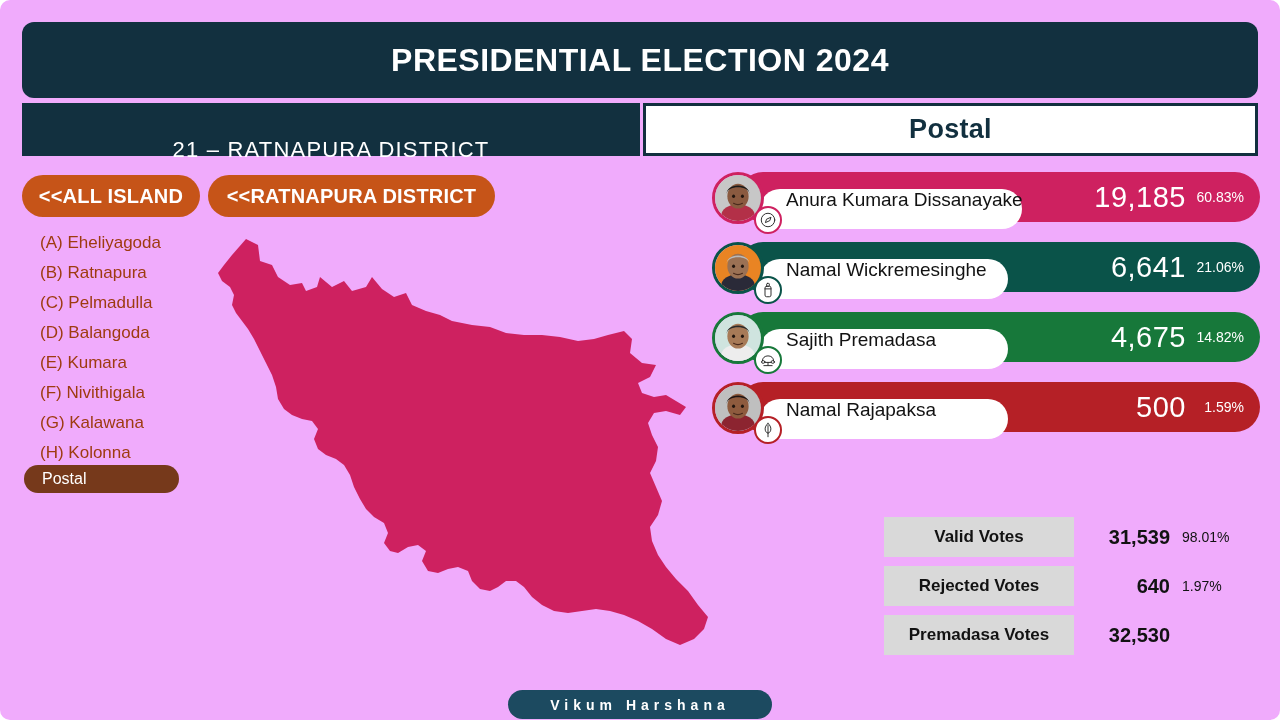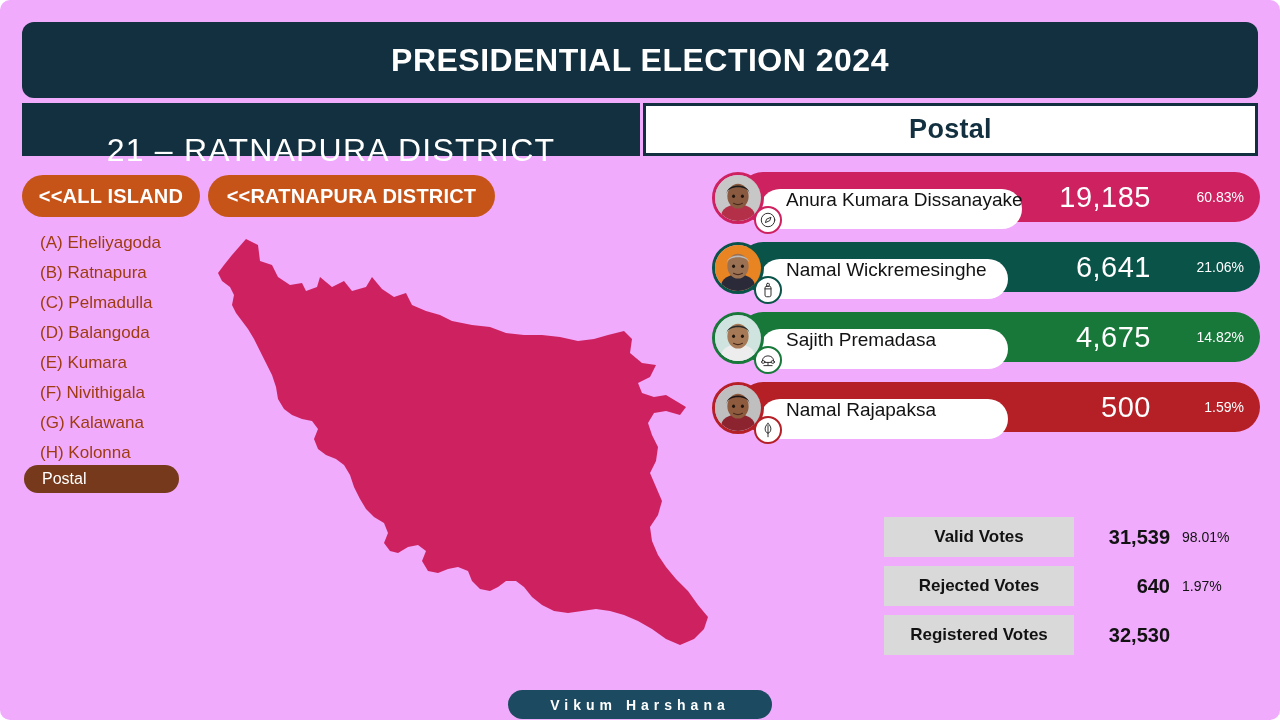--- a/index.html
+++ b/index.html
@@ -49,21 +49,21 @@
     top: 103px;
     width: 618px;
     height: 53px;
     background: #12303F;
     display: flex;
     align-items: center;
     justify-content: center;
   }
   .district-bar .district-text {
     color: #ffffff;
-    font-size: 32px;
+    font-size: 22px;
     font-weight: 300;
     letter-spacing: 1.2px;
     white-space: nowrap;
     margin-top: 41px;
   }
 
   .postal-box {
     position: absolute;
     left: 643px;
     top: 103px;
@@ -225,21 +225,20 @@
     font-size: 29px;
     font-weight: normal;
     letter-spacing: 0.5px;
   }
   .pct {
     color: #ffffff;
     font-size: 14px;
     font-weight: 500;
     min-width: 48px;
     text-align: right;
-    margin-left: 35px;
   }
 
   .avatar {
     position: absolute;
     left: 0;
     top: 0;
     width: 52px;
     height: 52px;
     border-radius: 50%;
     border: 3px solid #000;
@@ -506,20 +505,20 @@
       </div>
       <div class="stat-row">
         <div class="stat-label">
           <span>Rejected Votes</span>
         </div>
         <div class="stat-value">640</div>
         <div class="stat-pct">1.97%</div>
       </div>
       <div class="stat-row">
         <div class="stat-label">
-          <span>Registered Votes</span>
+          <span>Premadasa Votes</span>
         </div>
         <div class="stat-value">32,530</div>
         <div class="stat-pct"></div>
       </div>
     </div>
 
 </div>
 
 </body></html>

